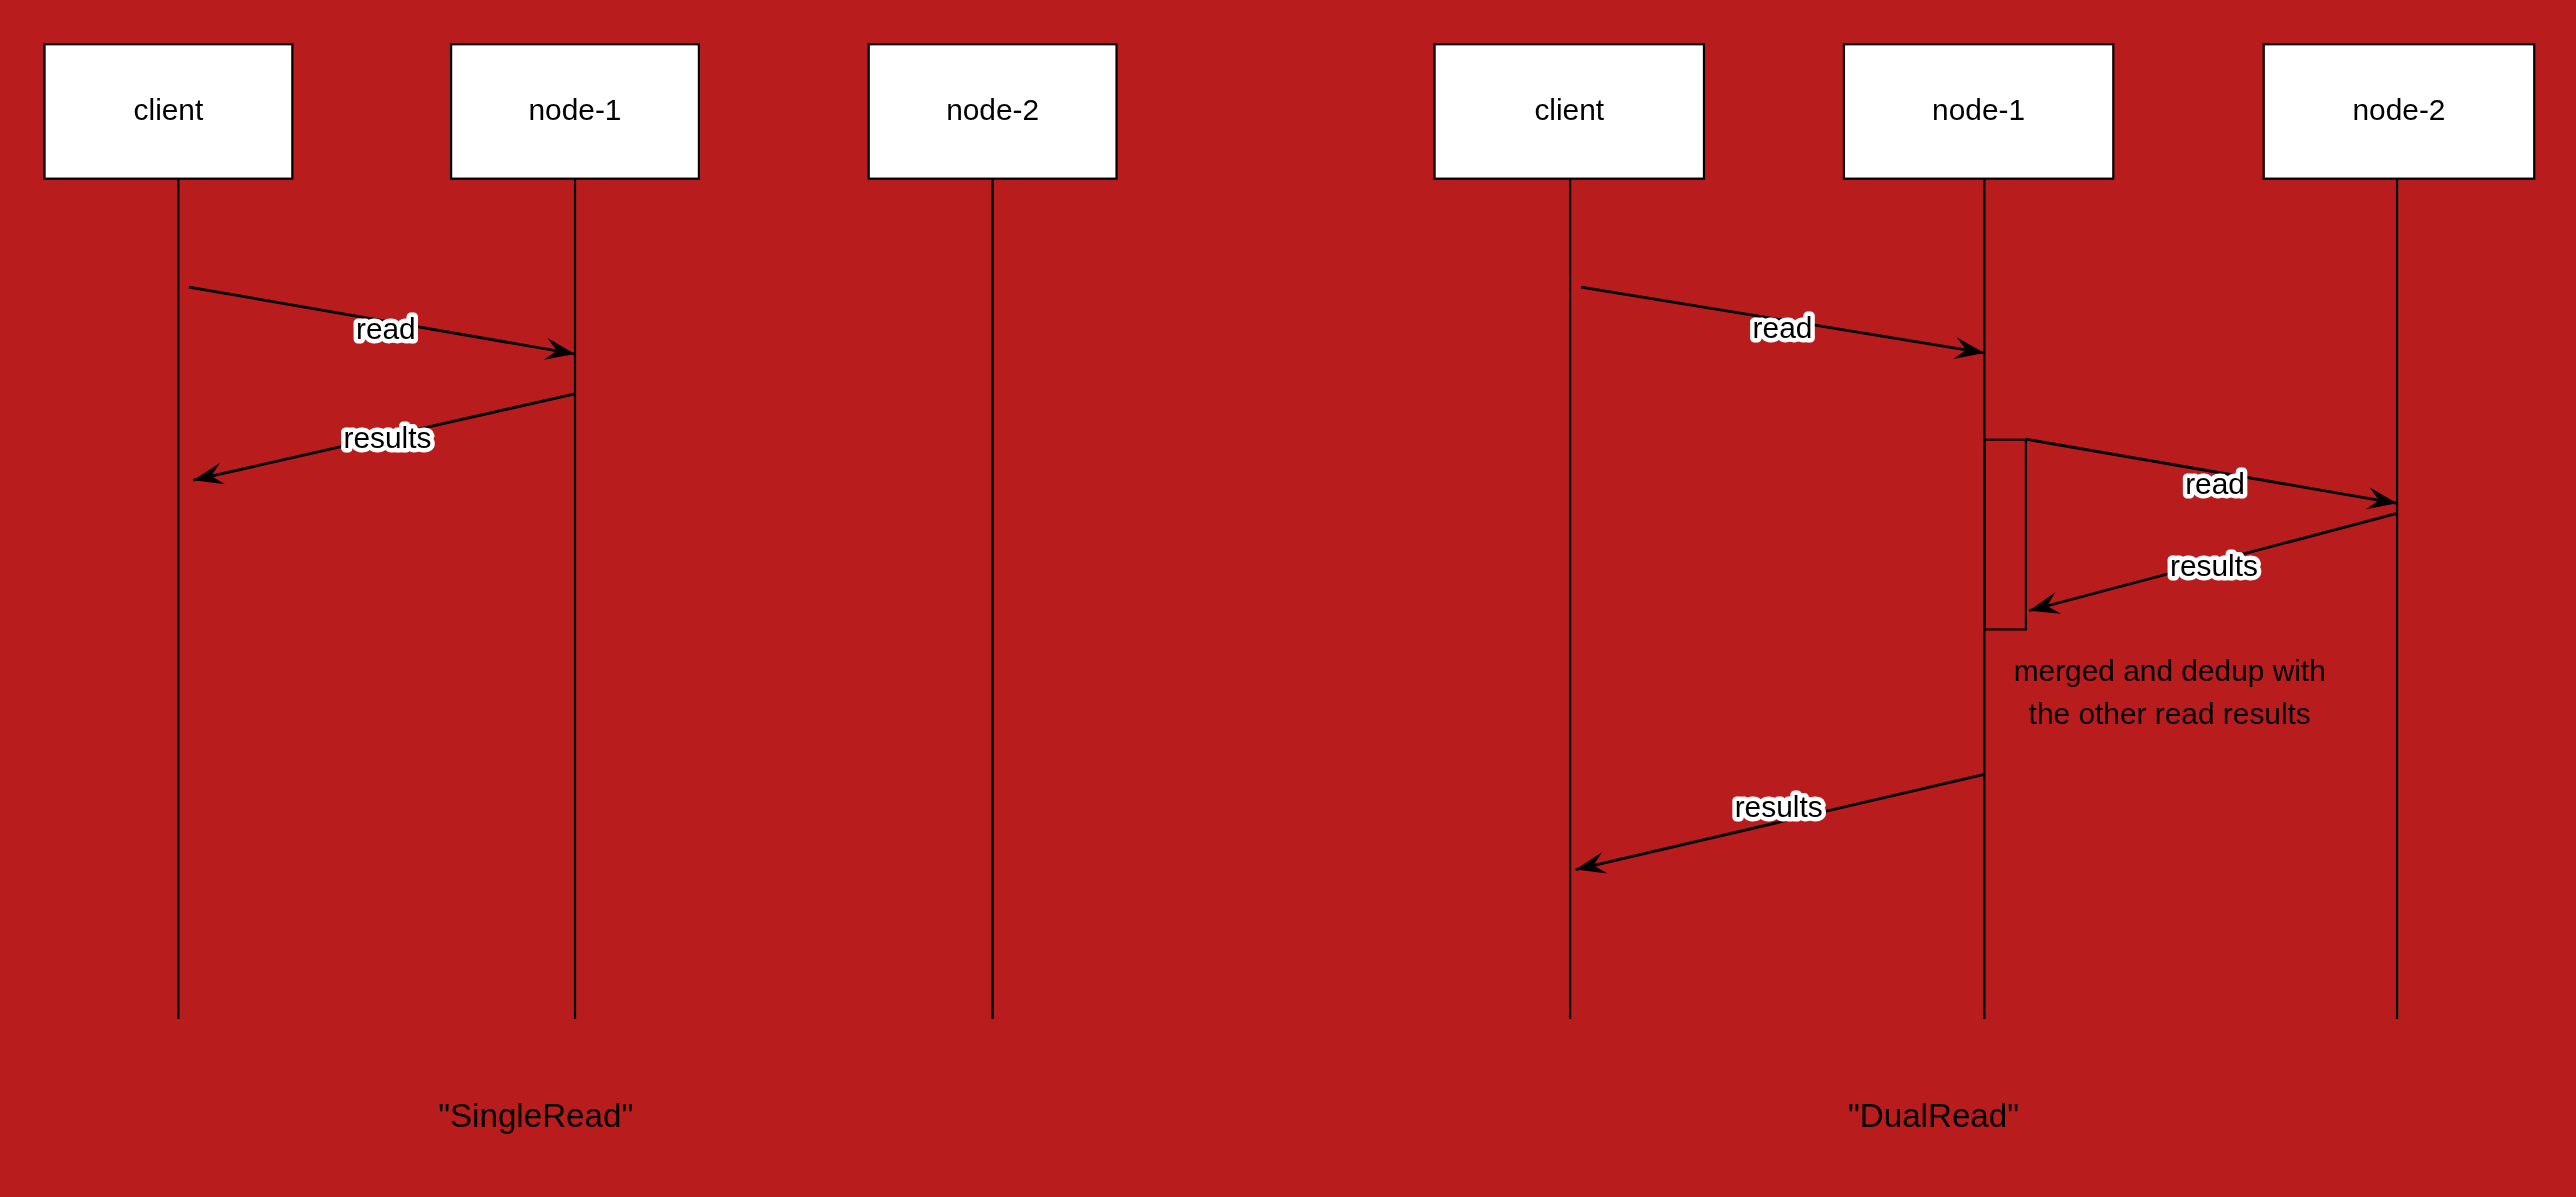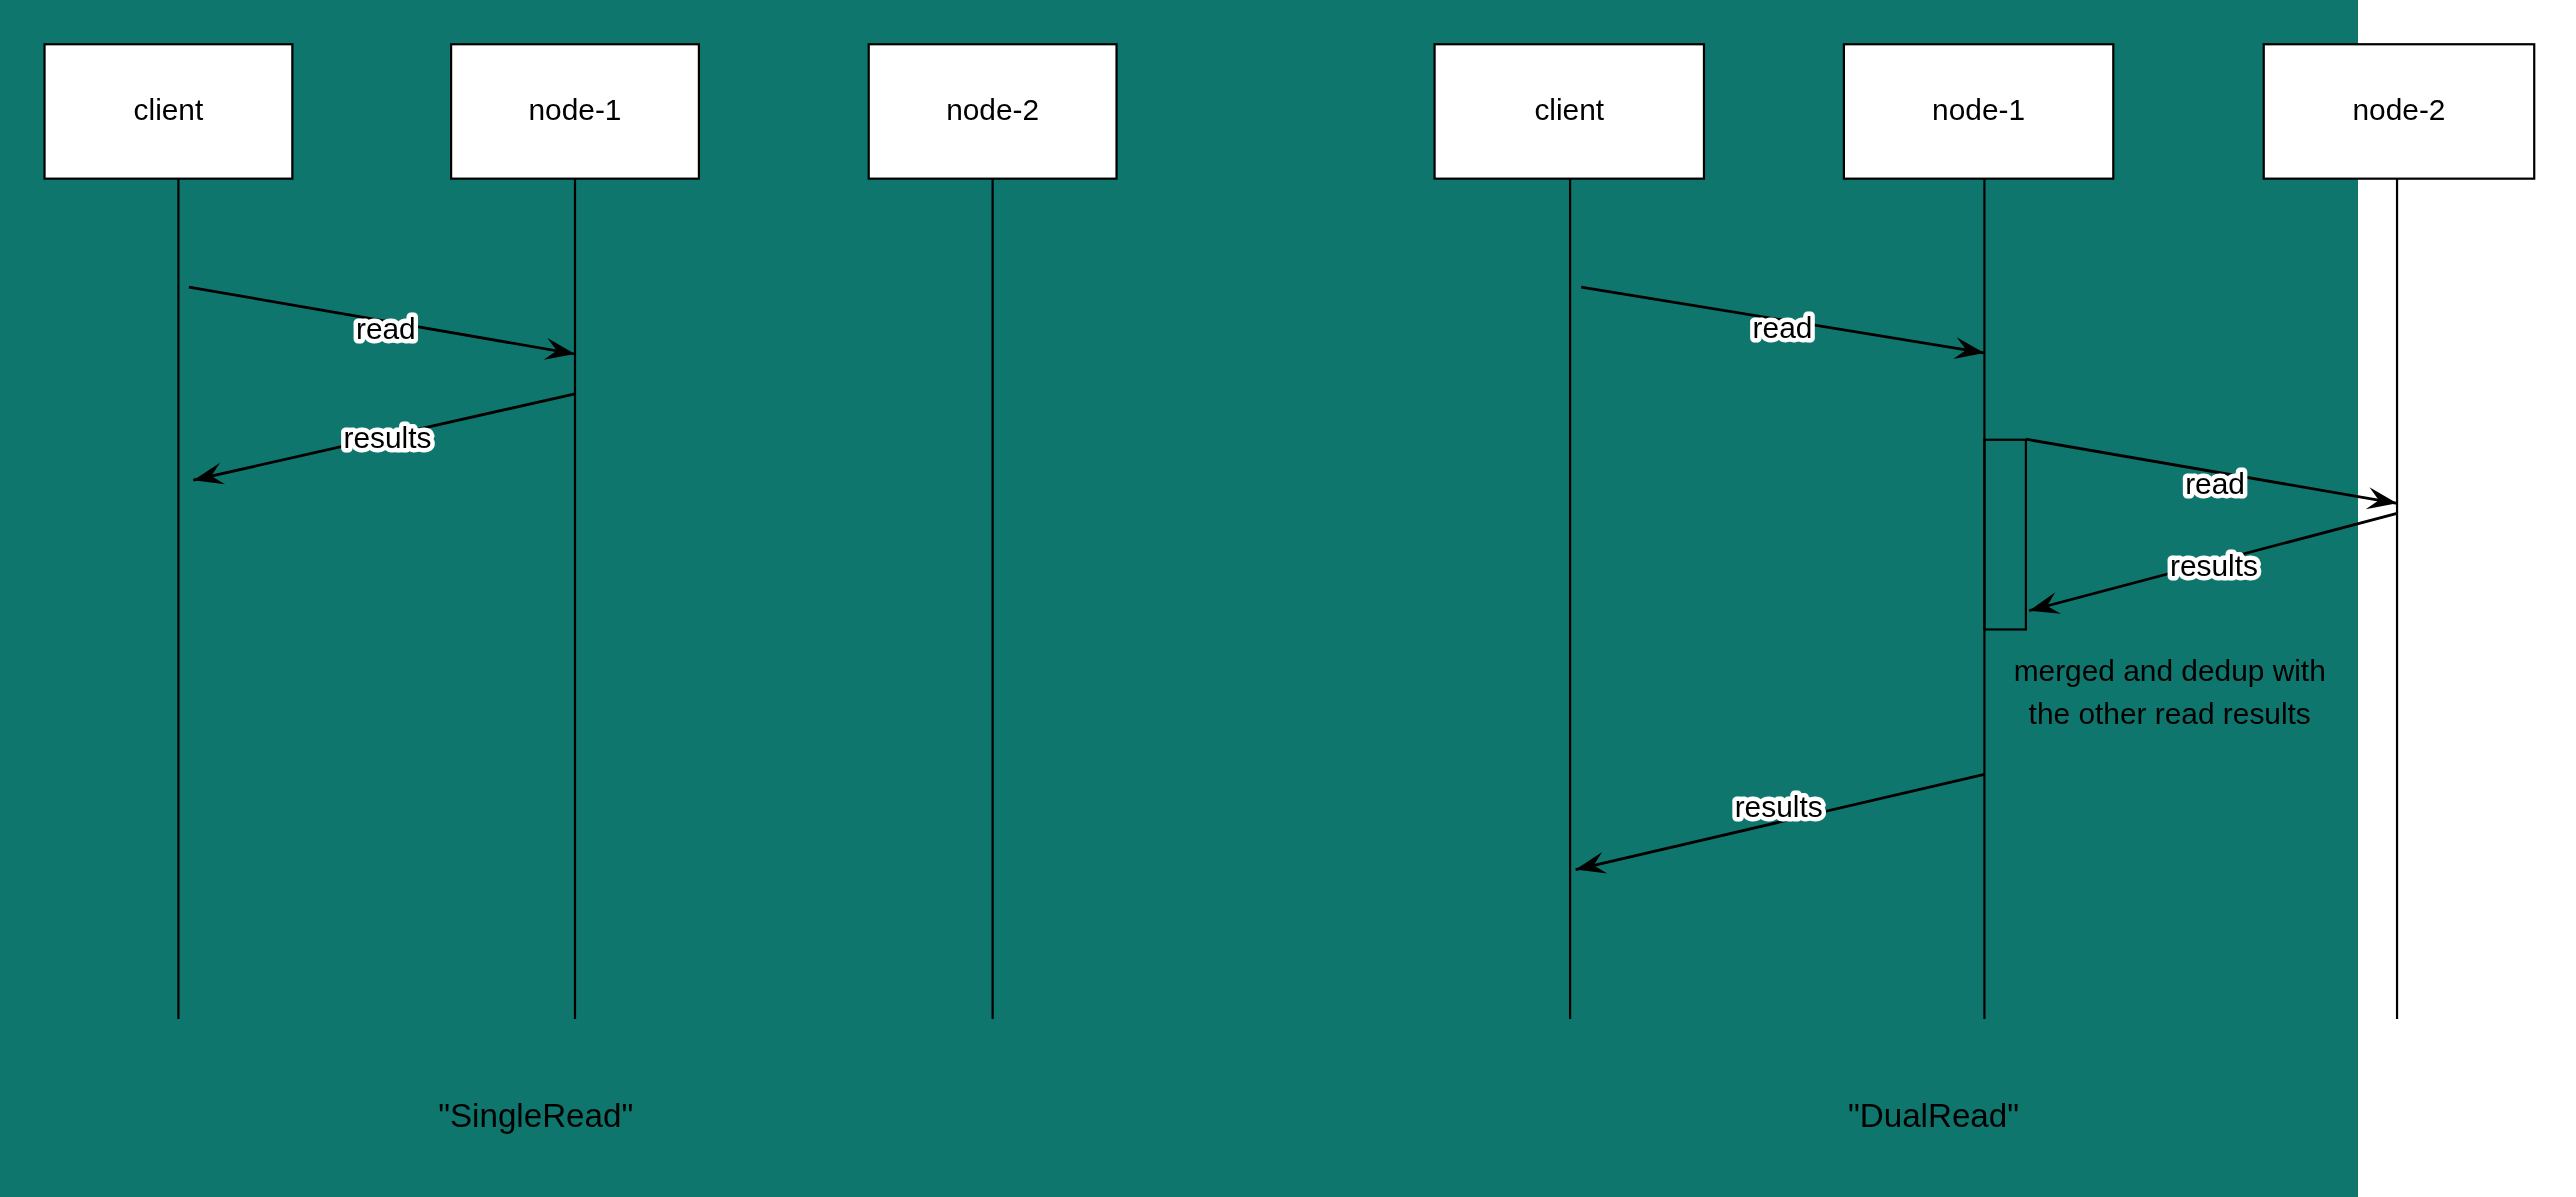--- a/index.html
+++ b/index.html
@@ -8,23 +8,23 @@
     background: #ffffff;
   }
   body {
     width: 2576px;
     height: 1197px;
     font-family: "Liberation Sans", sans-serif;
     overflow: hidden;
   }
   #diagram-root {
     position: relative;
-    width: 2358px;
+    width: 2576px;
     height: 1197px;
-    background: #0f766e;
+    background: #b91c1c;
   }
   svg.seq-svg {
     position: absolute;
     top: 0;
     left: 0;
     width: 2576px;
     height: 1197px;
     display: block;
   }
   .participant-box {

